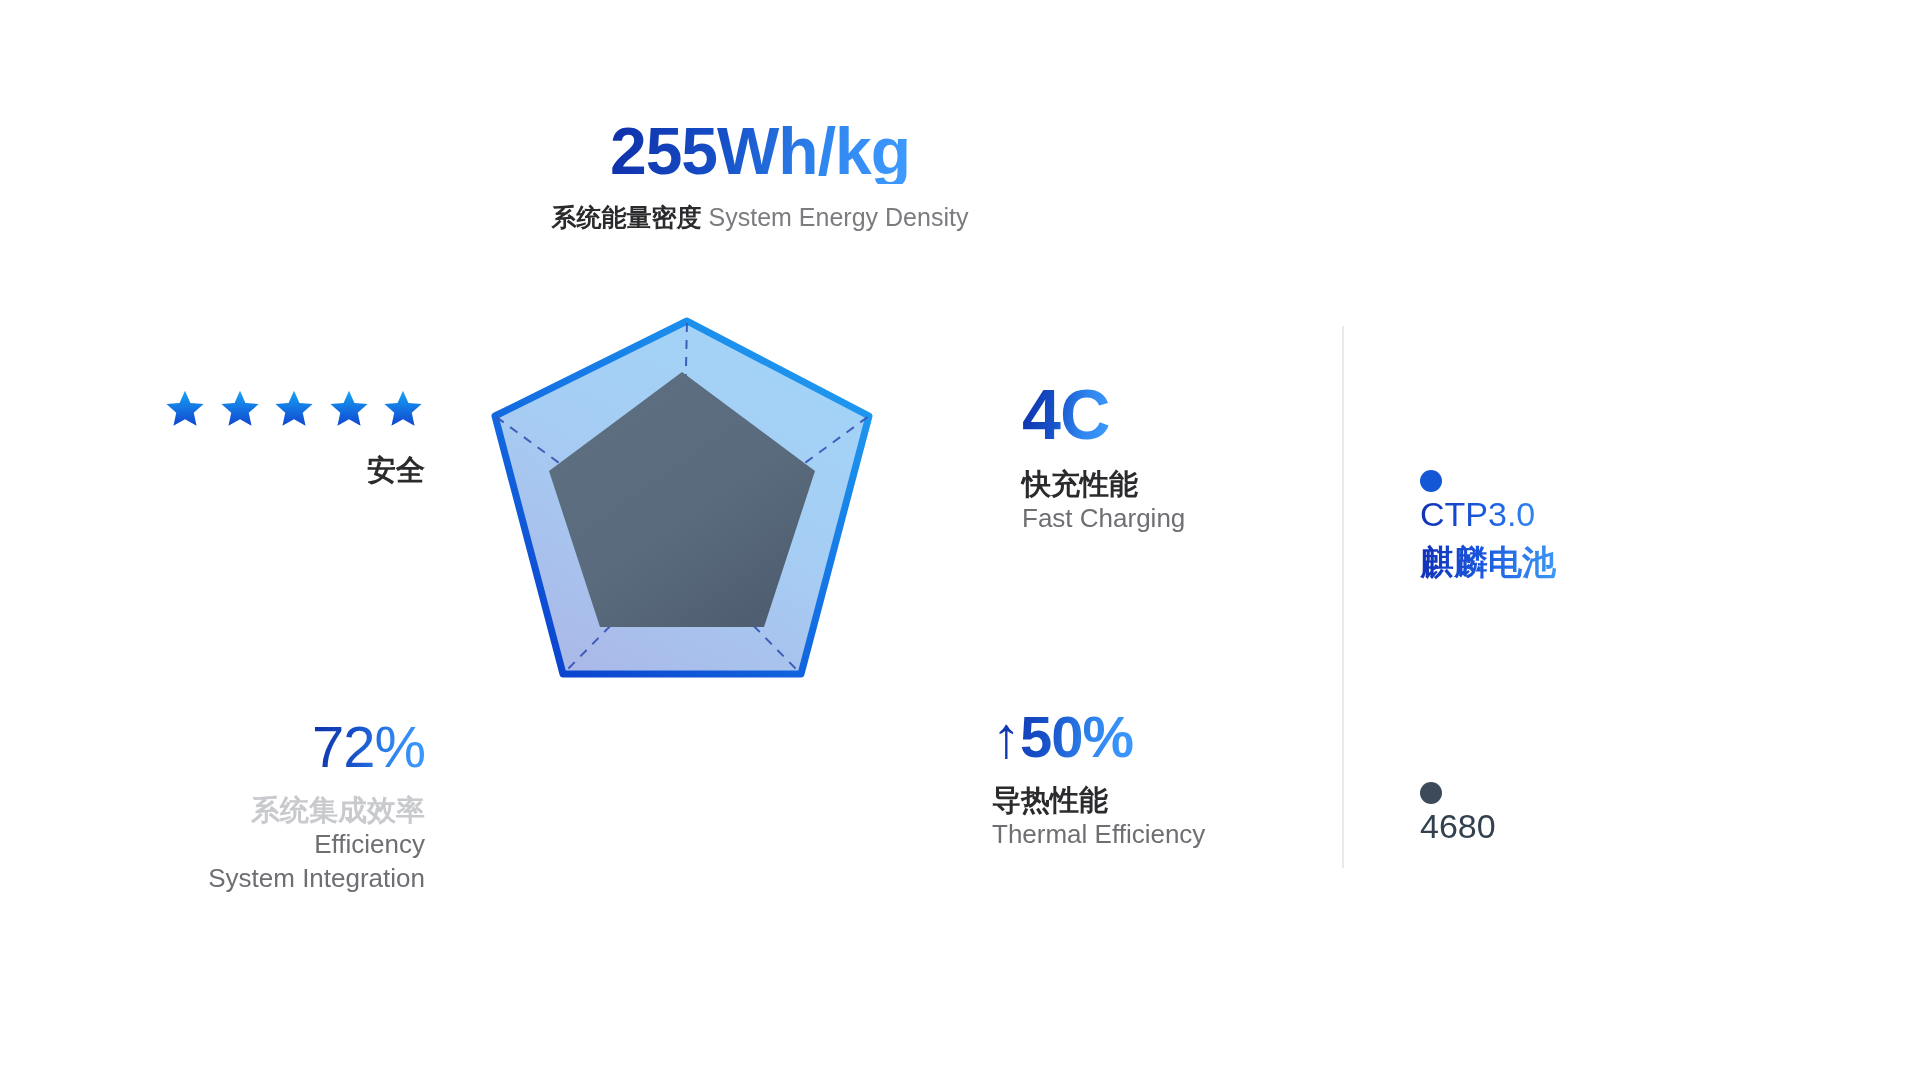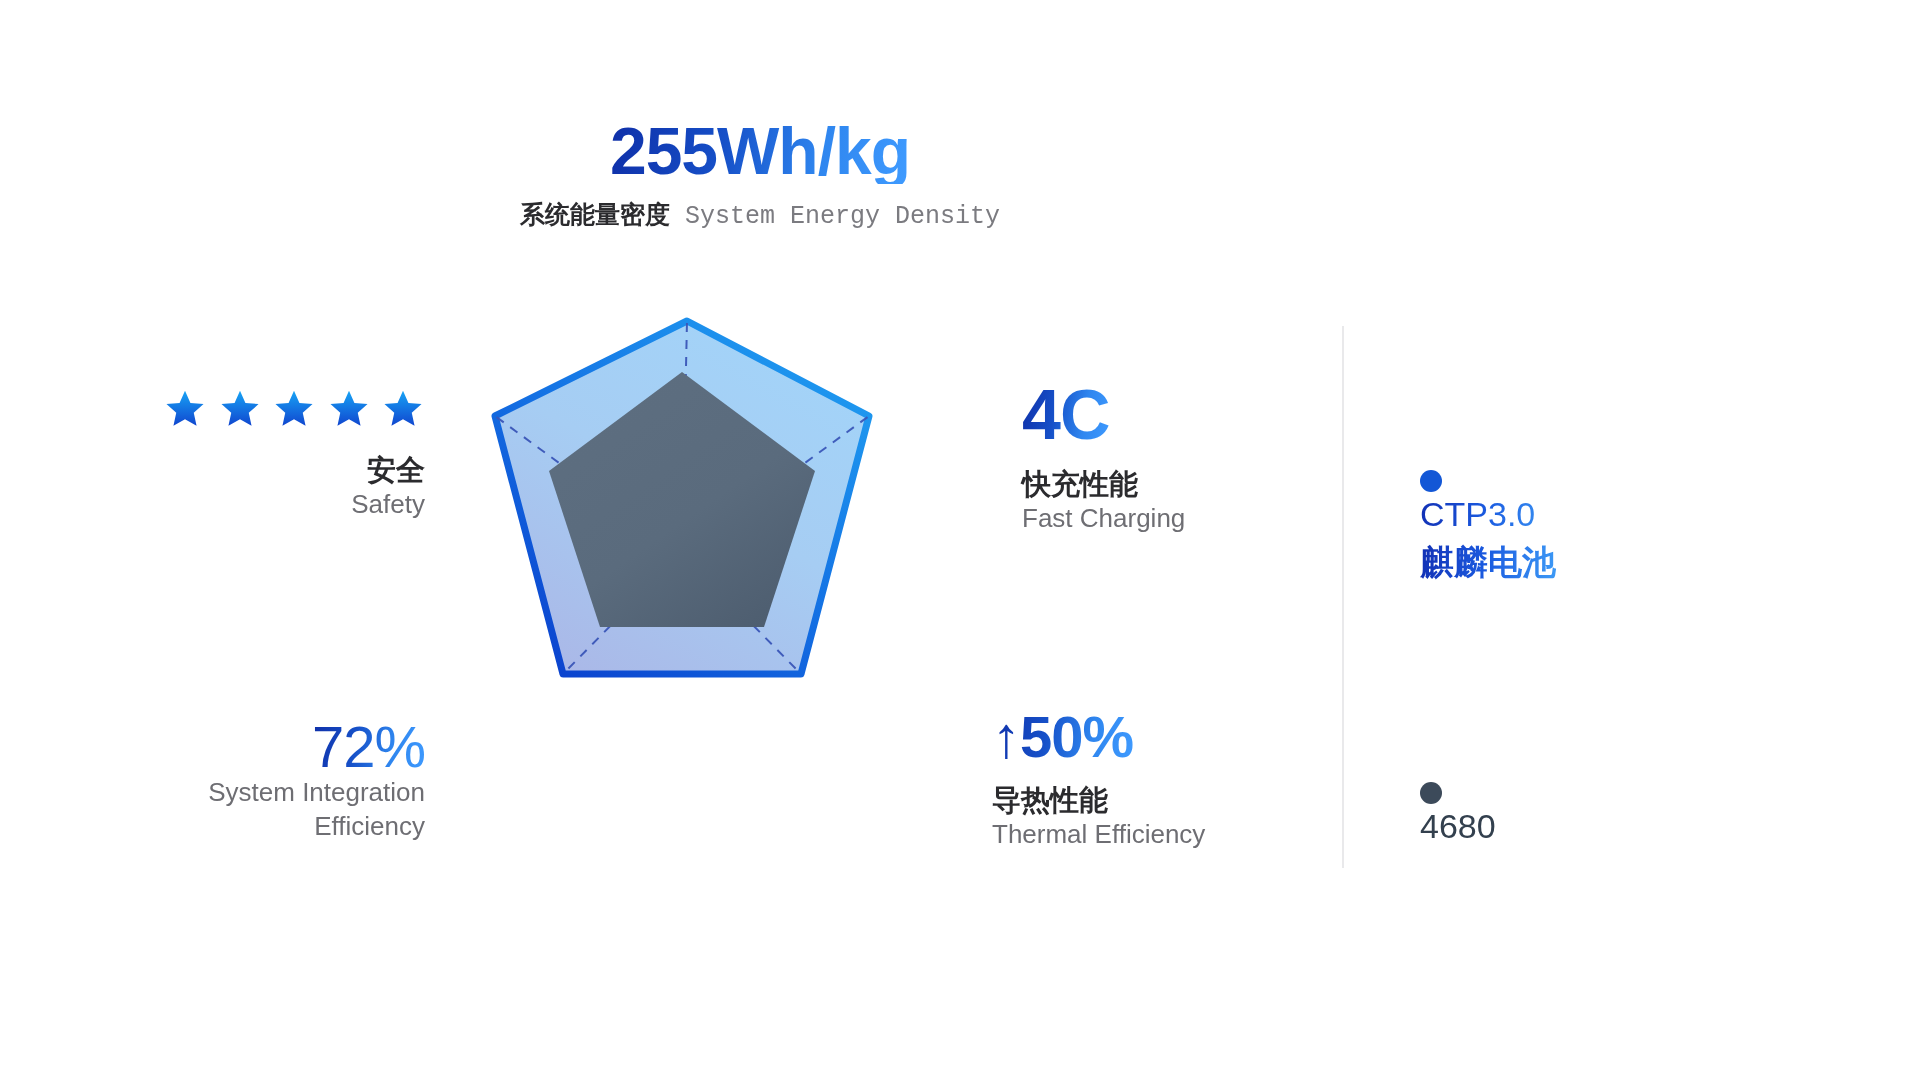--- a/index.html
+++ b/index.html
@@ -46,21 +46,20 @@
     font-size: 66px;
     font-weight: 700;
     letter-spacing: -1px;
     line-height: 1;
   }
   .headline-sub {
     margin-top: 18px;
     font-size: 25px;
     line-height: 1.2;
     white-space: nowrap;
-    font-family: Liberation Mono, monospace;
   }
   .cn-strong {
     color: #2b2b2e;
     font-weight: 700;
   }
   .en-muted {
     color: #7b7b80;
     font-weight: 400;
   }
 
@@ -253,27 +252,27 @@
         <polygon fill="url(#sg)" points="12,1.6 15.1,8.5 22.6,9.2 17,14.2 18.6,21.6 12,17.8 5.4,21.6 7,14.2 1.4,9.2 8.9,8.5"></polygon>
       </svg>
       <svg width="44" height="42" viewBox="0 0 24 24" style="display: inline-block;">
         <polygon fill="url(#sg)" points="12,1.6 15.1,8.5 22.6,9.2 17,14.2 18.6,21.6 12,17.8 5.4,21.6 7,14.2 1.4,9.2 8.9,8.5"></polygon>
       </svg>
       <svg width="44" height="42" viewBox="0 0 24 24" style="display: inline-block;">
         <polygon fill="url(#sg)" points="12,1.6 15.1,8.5 22.6,9.2 17,14.2 18.6,21.6 12,17.8 5.4,21.6 7,14.2 1.4,9.2 8.9,8.5"></polygon>
       </svg>
     </div>
     <div class="cn">安全</div>
-    <div class="en">Safety</div>
   </div>
 
   <div class="blk-sie">
     <div class="val grad-num">72%</div>
+    <div class="cn">系统集成效率</div>
+    <div class="en">Efficiency</div>
     <div class="en">System Integration</div>
-    <div class="en">Efficiency</div>
   </div>
 
   <div class="blk-fast axis-label">
     <div class="val grad-num">4C</div>
     <div class="cn">快充性能</div>
     <div class="en">Fast Charging</div>
   </div>
 
   <div class="blk-therm axis-label">
     <div class="val grad-num">↑50%</div>

